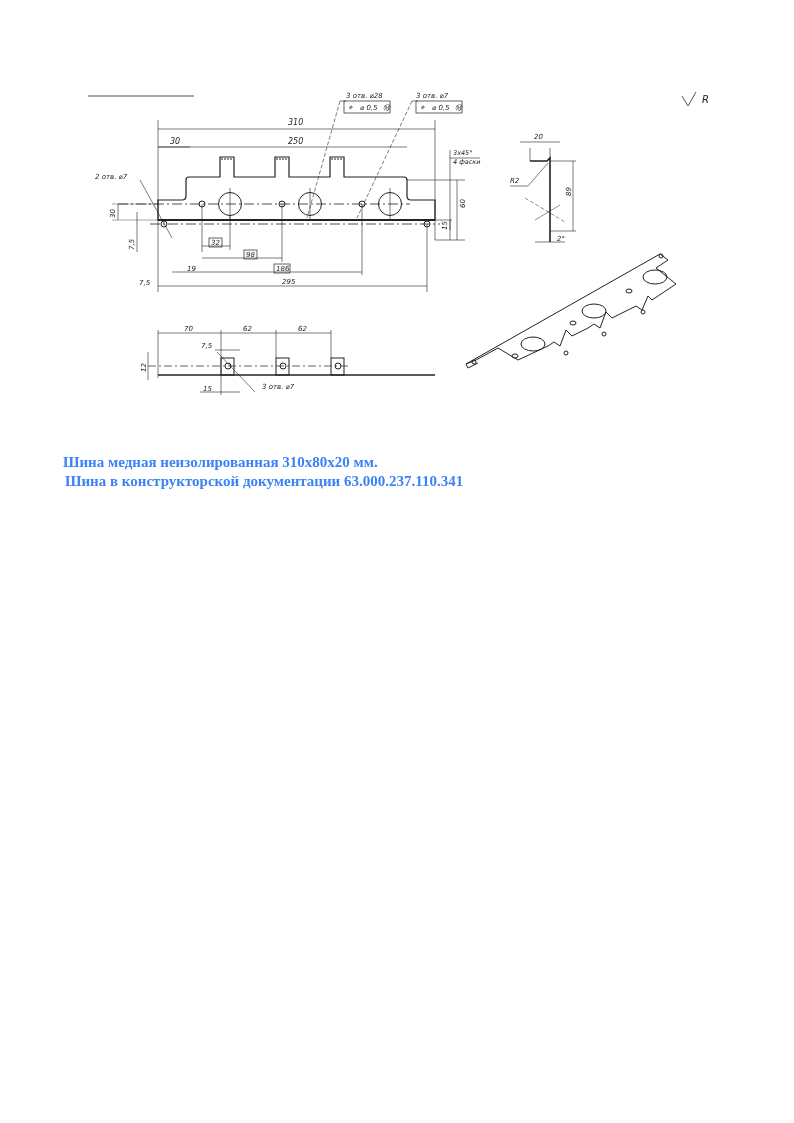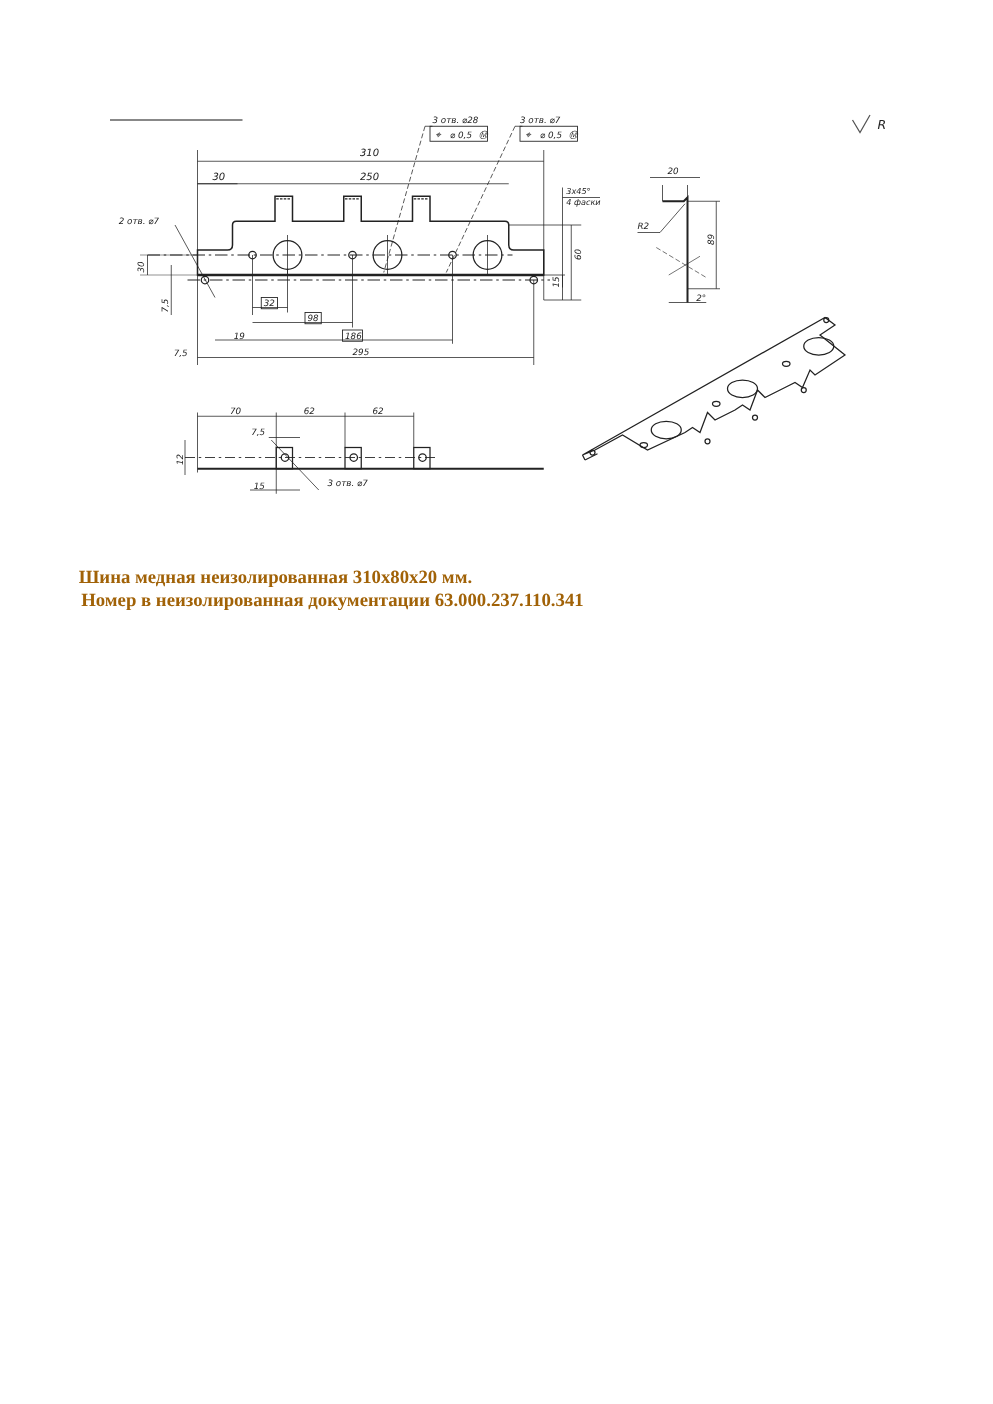--- a/index.html
+++ b/index.html
@@ -1,19 +1,19 @@
 <!DOCTYPE html>
 <html><head>
   <meta charset="utf-8">
   <style>
     html, body { margin: 0; padding: 0; background: #ffffff; }
     body { width: 794px; height: 1123px; position: relative; overflow: hidden; font-family: "Liberation Serif", serif; }
     .drawing { position: absolute; left: 0; top: 0; width: 794px; height: 420px; }
     .drawing text { font-family: "DejaVu Sans", sans-serif; font-style: italic; fill: #222; }
-    .caption { position: absolute; left: 63px; top: 453px; color: #a16207; font-family: "Liberation Serif", serif; font-weight: bold; font-size: 15px; line-height: 19px; }
+    .caption { position: absolute; left: 63px; top: 453px; color: #3b82f6; font-family: "Liberation Serif", serif; font-weight: bold; font-size: 15px; line-height: 19px; }
     .caption div { white-space: nowrap; }
     .caption .line2 { padding-left: 2px; }
   </style>
 </head>
 <body>
 
 <svg class="drawing" viewBox="0 0 794 420" xmlns="http://www.w3.org/2000/svg">
 
   <line x1="88" y1="96" x2="194" y2="96" stroke="#888" stroke-width="1.5"></line>
 
@@ -182,14 +182,14 @@
     <text x="298" y="331" font-size="7">62</text>
     <text x="201" y="348" font-size="7">7,5</text>
     <text x="0" y="0" font-size="7" transform="translate(146,372) rotate(-90)">12</text>
     <text x="203" y="391" font-size="7">15</text>
     <text x="262" y="389" font-size="7">3 отв. ⌀7</text>
   </g>
 </svg>
 
 <div class="caption">
   <div>Шина медная неизолированная 310x80x20 мм.</div>
-  <div class="line2">Номер в неизолированная документации 63.000.237.110.341</div>
+  <div class="line2">Шина в конструкторской документации 63.000.237.110.341</div>
 </div>
 
 </body></html>

